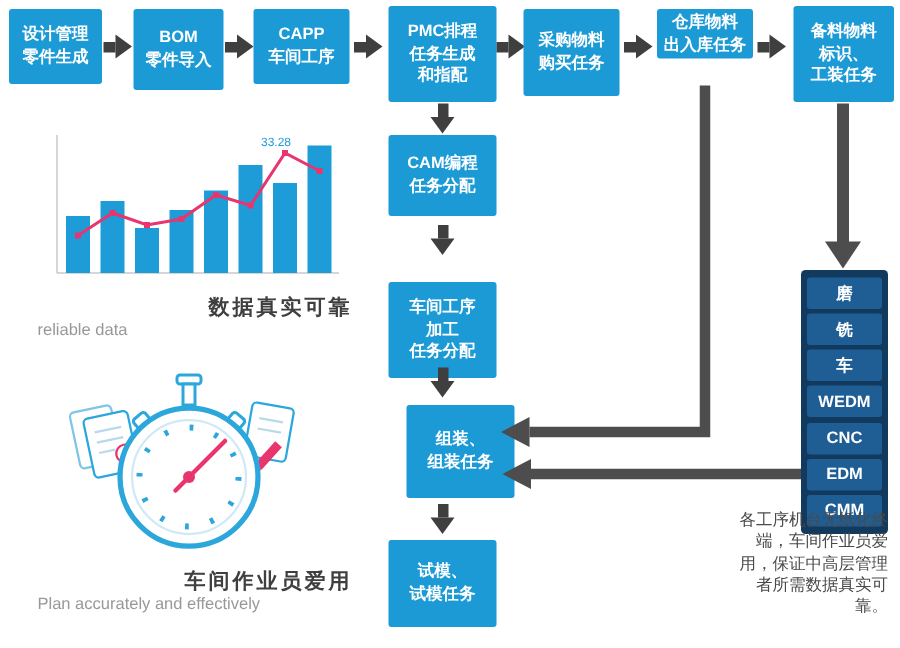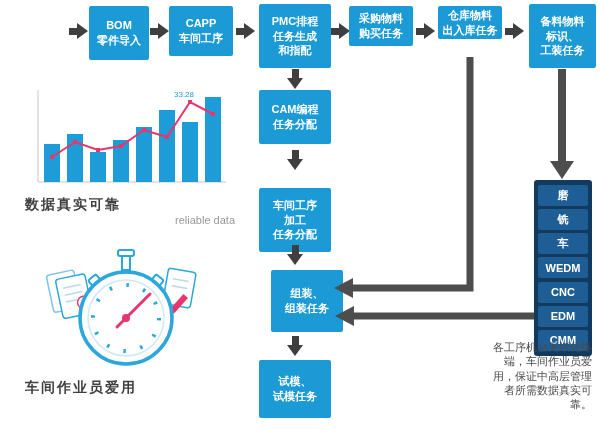--- a/index.html
+++ b/index.html
@@ -22,23 +22,23 @@
                  border-top:8px solid transparent; border-bottom:8px solid transparent; }
 
   
   .varrow{ position:absolute; display:flex; flex-direction:column; align-items:center; }
   .varrow .shaft{ width:7px; height:9px; background:#3f3f3f; }
   .varrow .head{ width:0; height:0; border-top:11px solid #3f3f3f;
                  border-left:8px solid transparent; border-right:8px solid transparent; }
 
   
   .chart-svg{ position:absolute; left:30px; top:86px; width:200px; height:105px; }
-  .caption-zh{ position:absolute; left:25px; width:210px; text-align:left;
+  .caption-zh{ position:absolute; left:25px; width:210px; text-align:right;
                font-size:14px; font-weight:bold; color:#3f3f3f; letter-spacing:2px; }
-  .caption-en{ position:absolute; left:25px; width:210px; text-align:right;
+  .caption-en{ position:absolute; left:25px; width:210px; text-align:left;
                font-size:11px; color:#989898; }
   .watch-svg{ position:absolute; left:45px; top:236px; width:160px; height:140px; }
 
   
   .machine-panel{
     position:absolute; left:534px; top:180px; width:58px; height:176px;
     background:#12395e; border-radius:3px; padding:5px 4px;
     display:flex; flex-direction:column; justify-content:space-between;
   }
   .machine-row{
@@ -51,20 +51,24 @@
     font-size:11px; line-height:1.3; color:#4a4a4a; text-align:right;
   }
 
   .overlay{ position:absolute; left:0; top:0; pointer-events:none; }
 </style>
 </head>
 <body>
 
 <div class="canvas">
 
+  <div class="fbox" style="left:6px;top:6px;width:62px;height:50px">
+    <span class="fbox-label">设计管理
+零件生成</span>
+  </div>
   <div class="harrow" style="left:69px;top:23px">
       <span class="shaft"></span>
       <span class="head"></span>
     </div>
 
   <div class="fbox" style="left:89px;top:6px;width:60px;height:54px">
     <span class="fbox-label">BOM
 零件导入</span>
   </div>
   <div class="harrow" style="left:150px;top:23px">
@@ -84,21 +88,21 @@
   <div class="fbox" style="left:259px;top:4px;width:72px;height:64px">
     <span class="fbox-label">PMC排程
 任务生成
 和指配</span>
   </div>
   <div class="harrow" style="left:331px;top:23px">
       <span class="shaft"></span>
       <span class="head"></span>
     </div>
 
-  <div class="fbox" style="left:349px;top:6px;width:64px;height:40px">
+  <div class="fbox" style="left:349px;top:6px;width:64px;height:58px">
     <span class="fbox-label">采购物料
 购买任务</span>
   </div>
   <div class="harrow" style="left:416px;top:23px">
       <span class="shaft"></span>
       <span class="head"></span>
     </div>
 
   <div class="fbox" style="left:438px;top:6px;width:64px;height:33px">
     <span class="fbox-label">仓库物料
@@ -213,20 +217,21 @@
     </g>
 
     <circle cx="81" cy="82" r="46" fill="#fff" stroke="#2ba7dc" stroke-width="3.5"></circle>
     <circle cx="81" cy="82" r="38" fill="none" stroke="#cfe9f6" stroke-width="1.5"></circle>
     <circle cx="81" cy="82" r="33" fill="none" stroke="#2ba7dc" stroke-width="4" stroke-dasharray="2.5 14.8"></circle>
     <line x1="81" y1="82" x2="105" y2="58" stroke="#e8356d" stroke-width="3" stroke-linecap="round"></line>
     <line x1="81" y1="82" x2="72" y2="91" stroke="#e8356d" stroke-width="3" stroke-linecap="round"></line>
     <circle cx="81" cy="82" r="4" fill="#e8356d"></circle>
   </svg>
   <div class="caption-zh" style="top:379px">车间作业员爱用</div>
+  <div class="caption-en" style="top:397px">Plan accurately and effectively</div>
 
   <div class="machine-panel">
     <div class="machine-row">磨</div>
     <div class="machine-row">铣</div>
     <div class="machine-row">车</div>
     <div class="machine-row">WEDM</div>
     <div class="machine-row">CNC</div>
     <div class="machine-row">EDM</div>
     <div class="machine-row">CMM</div>
   </div>

